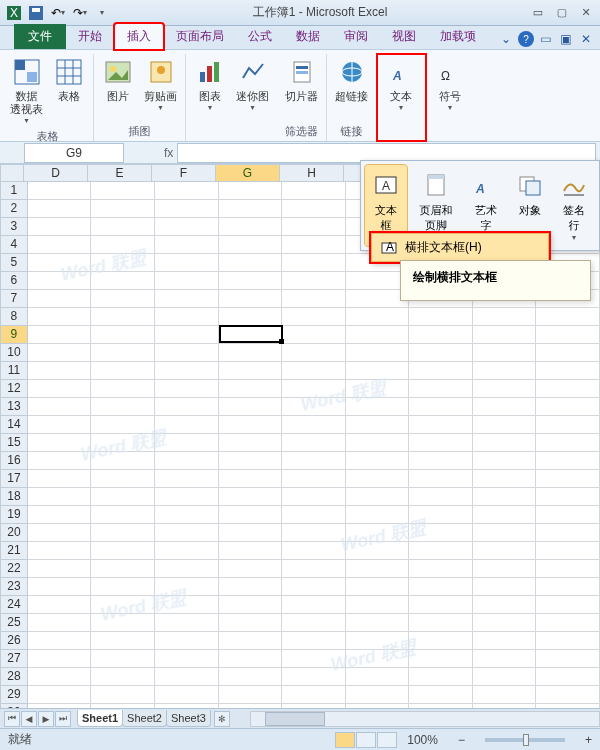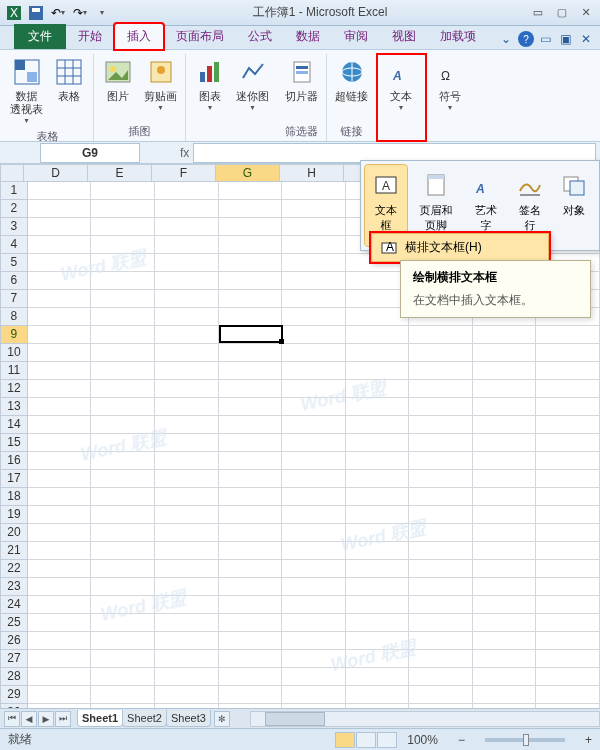--- a/index.html
+++ b/index.html
@@ -19,21 +19,21 @@
 .rgroup{display:flex;flex-direction:column;align-items:center;border-right:1px solid #d0dce8;padding:0 4px}
 .rgroup-items{display:flex;gap:2px;flex:1}
 .rgroup-label{font-size:11px;color:#556;padding:2px 0;text-align:center;width:100%}
 .rbtn{display:flex;flex-direction:column;align-items:center;justify-content:flex-start;padding:2px 4px;min-width:38px;border-radius:3px;cursor:pointer}
 .ricon{width:32px;height:32px;display:flex;align-items:center;justify-content:center;margin-bottom:2px}
 .rlabel{font-size:11px;color:#333;text-align:center;line-height:1.2}
 .dropdown-arrow{font-size:8px;color:#555}
 .help-area{margin-left:auto;display:flex;align-items:flex-start;gap:4px;padding:2px 6px}
 .help-btn{width:16px;height:16px;display:flex;align-items:center;justify-content:center;color:#2a5a9a}
 .namebox-row{height:22px;background:#e8f0f8;display:flex;align-items:center;border-bottom:1px solid #b8cde0}
-.namebox{width:100px;height:20px;background:#fff;border:1px solid #b0c4d8;margin-left:40px;padding:0 6px;display:flex;align-items:center;justify-content:center;font-weight:bold;color:#333}
+.namebox{width:100px;height:20px;background:#fff;border:1px solid #b0c4d8;margin-left:24px;padding:0 6px;display:flex;align-items:center;justify-content:center;font-weight:normal;color:#333}
 .fx-label{margin-left:40px;color:#666}
 .formula-bar{flex:1;height:20px;background:#fff;border:1px solid #b0c4d8;margin:0 4px}
 .grid-area{position:relative;background:#fff;height:550px;overflow:hidden}
 .col-headers{display:flex;height:18px;position:sticky;top:0}
 .corner{width:28px;height:18px;background:#e8eef5;border:1px solid #c0ccd8}
 .colh{width:64px;height:18px;background:#e8eef5;border:1px solid #c0ccd8;border-left:none;text-align:center;color:#333;line-height:16px}
 .colh.sel{background:#fbd886;color:#2a5a0a}
 .grid-rows{}
 .grow{display:flex;height:18px}
 .rowh{width:28px;background:#e8eef5;border:1px solid #c0ccd8;border-top:none;text-align:center;color:#333;line-height:16px}
@@ -686,53 +686,52 @@
         <svg width="28" height="28">
           <text x="4" y="22" font-size="22" font-weight="bold" fill="#3a6aa8" font-style="italic">A</text>
         </svg>
       </div>
     <div class="gal-label">艺术字</div>
     <span class="dropdown-arrow">▾</span>
   </div>
   <div class="gal-btn">
     <div class="gal-icon">
         <svg width="28" height="28">
+          <rect x="4" y="6" width="14" height="14" fill="#fff" stroke="#888"></rect>
+          <rect x="10" y="10" width="14" height="14" fill="#e8f0f8" stroke="#3a6aa8"></rect>
+        </svg>
+      </div>
+    <div class="gal-label">对象</div>
+  </div>
+  <div class="gal-btn">
+    <div class="gal-icon">
+        <svg width="28" height="28">
           <path d="M4 20 Q10 8 16 18 Q20 24 24 14" fill="none" stroke="#c09030" stroke-width="2"></path>
           <line x1="4" y1="24" x2="24" y2="24" stroke="#333"></line>
         </svg>
       </div>
     <div class="gal-label">签名行</div>
     <span class="dropdown-arrow">▾</span>
-  </div>
-  <div class="gal-btn">
-    <div class="gal-icon">
-        <svg width="28" height="28">
-          <rect x="4" y="6" width="14" height="14" fill="#fff" stroke="#888"></rect>
-          <rect x="10" y="10" width="14" height="14" fill="#e8f0f8" stroke="#3a6aa8"></rect>
-        </svg>
-      </div>
-    <div class="gal-label">对象</div>
   </div>
 </div>
 
 <div class="submenu highlight-red">
   <div class="submenu-item hl">
     <span>
         <svg width="16" height="16">
           <rect x="1" y="3" width="14" height="10" fill="#fff" stroke="#333"></rect>
           <text x="5" y="11" font-size="8">A</text>
         </svg>
       </span>
     <span>横排文本框(H)</span>
   </div>
 </div>
 
 <div class="tooltip">
   <div class="tooltip-title">绘制横排文本框</div>
-  <div class="tooltip-body">在文档中插入文本框。</div>
 </div>
 
 <div class="sheet-tabs">
   <div class="nav-arrows">
     <div class="nav-arrow">⏮</div>
     <div class="nav-arrow">◀</div>
     <div class="nav-arrow">▶</div>
     <div class="nav-arrow">⏭</div>
   </div>
   <div id="sheettabs" style="display:flex">

